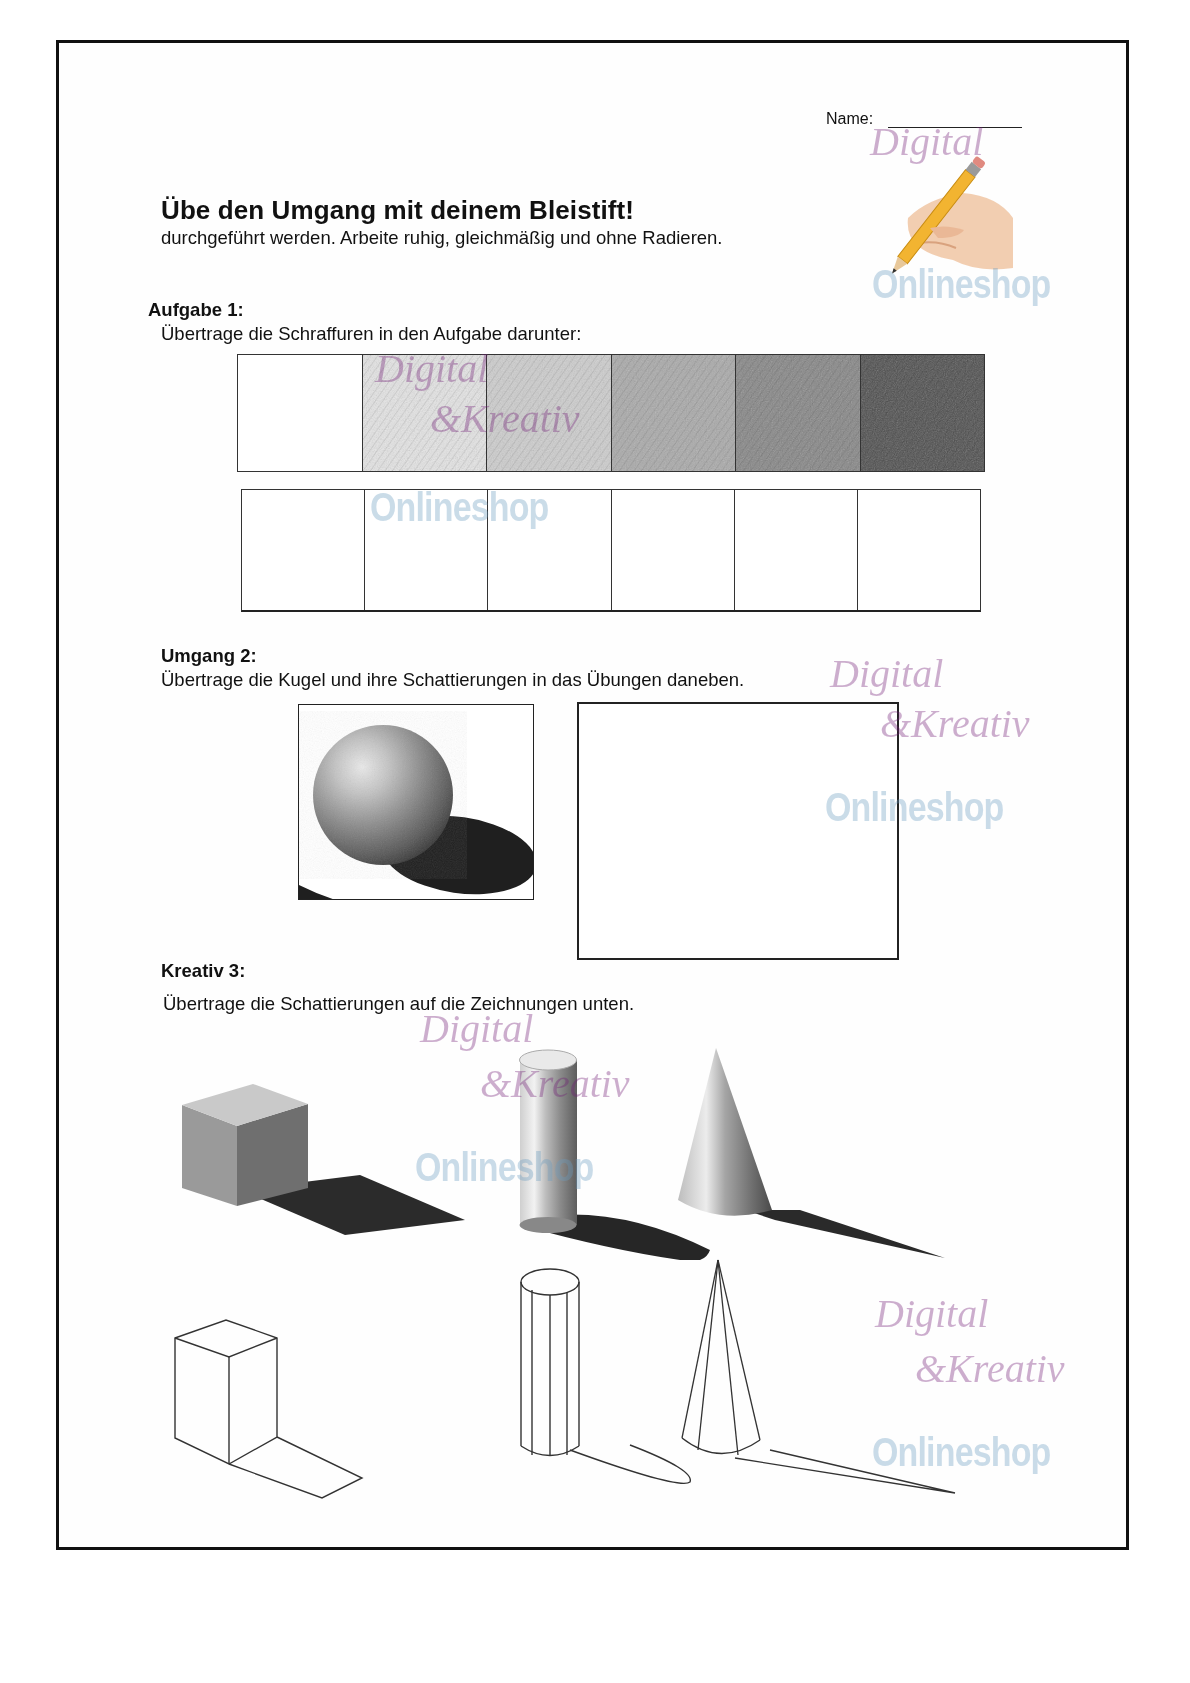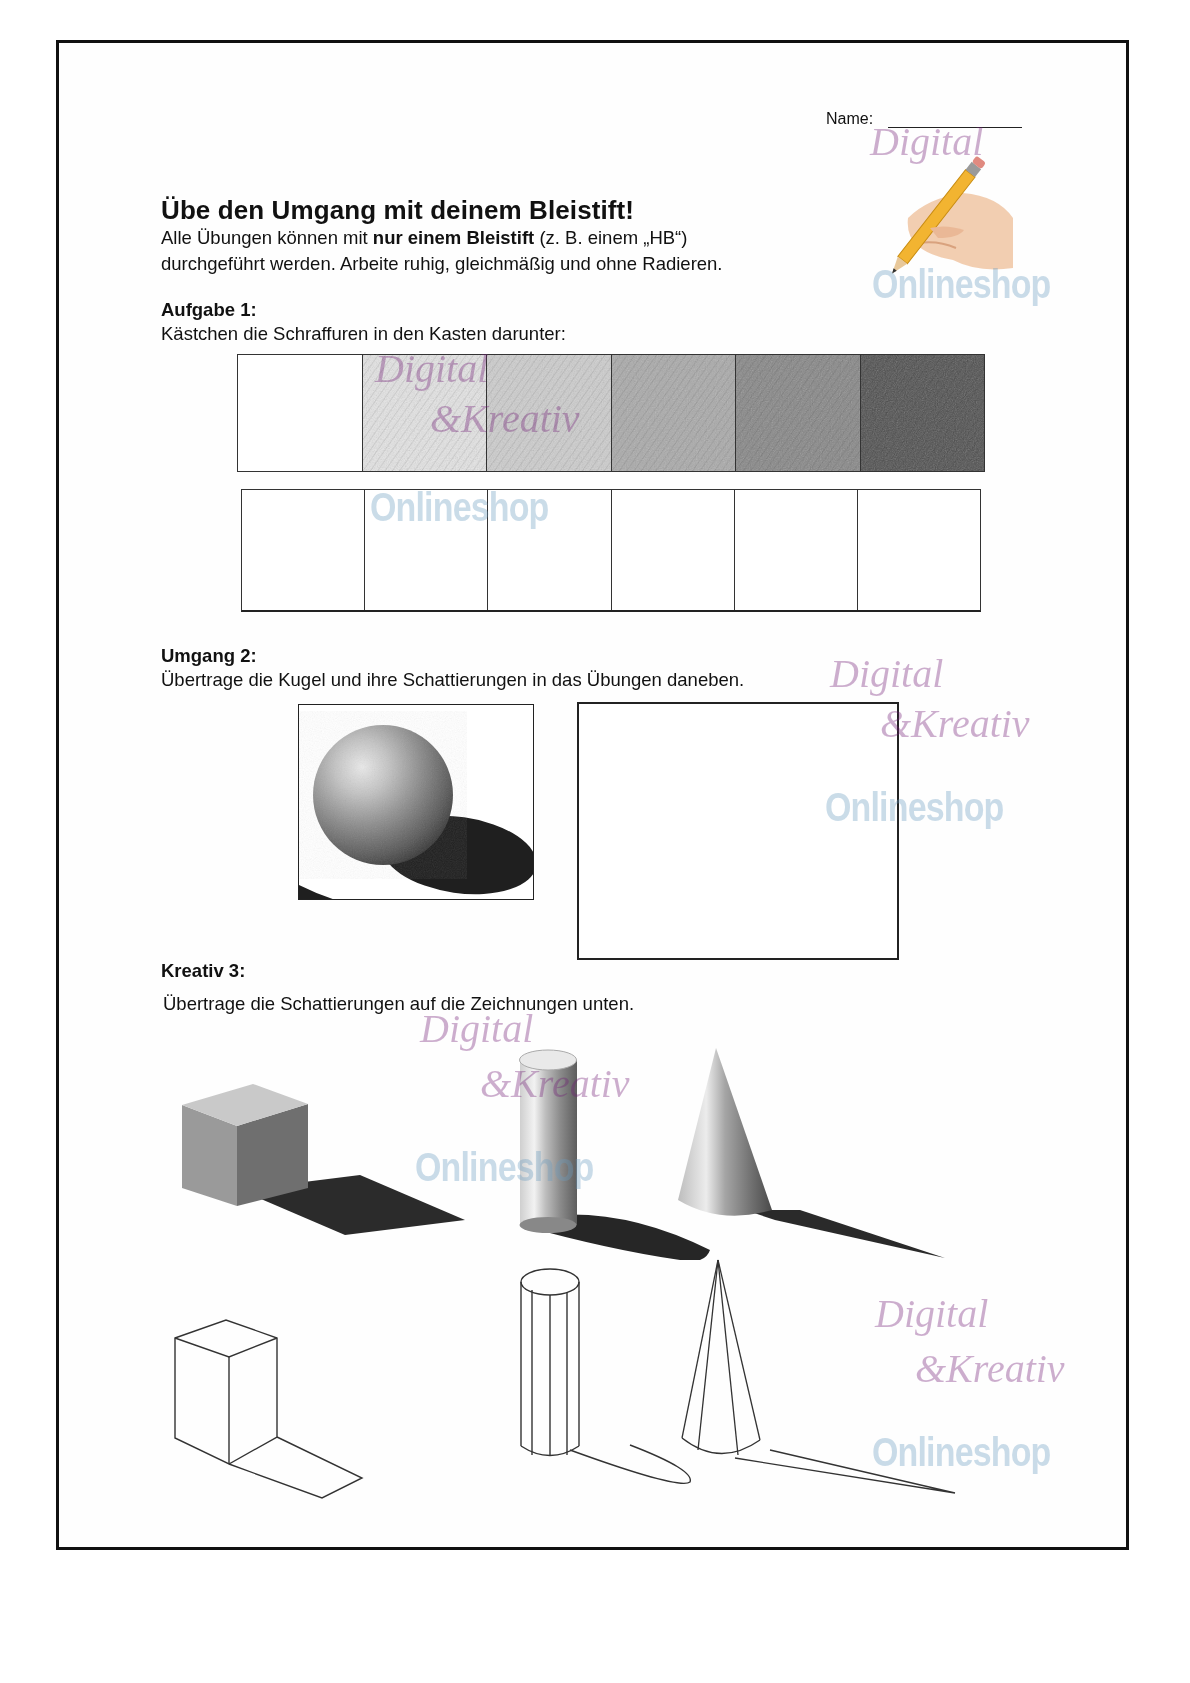--- a/index.html
+++ b/index.html
@@ -38,26 +38,25 @@
     <rect x="15" y="62" width="110" height="12" fill="#f2b431" stroke="#c98d12" stroke-width="1"></rect>
     <rect x="125" y="62" width="10" height="12" fill="#9a9a9a"></rect>
     <rect x="135" y="62" width="8" height="12" rx="3" fill="#e08a80"></rect>
     <polygon points="15,62 15,74 -2,68" fill="#e8c89a"></polygon>
     <polygon points="3,66 3,70 -2,68" fill="#333"></polygon>
   </g>
   <path d="M62 80 Q78 76 96 82 Q90 90 70 90 Z" fill="#eab896"></path>
 </svg>
 
 <div class="abs intro">
-  <div><span>Alle Übungen können mit </span><b>nur einem Bleistift</b><span> (z. B. einem „HB“)</span></div>
   <div>durchgeführt werden. Arbeite ruhig, gleichmäßig und ohne Radieren.</div>
 </div>
 
-<div class="abs task-h" style="left:161px;top:299px">Aufgabe 1:</div>
-<div class="abs task-t" style="left:161px;top:323px">Kästchen die Schraffuren in den Kasten darunter:</div>
+<div class="abs task-h" style="left:148px;top:299px">Aufgabe 1:</div>
+<div class="abs task-t" style="left:161px;top:323px">Übertrage die Schraffuren in den Aufgabe darunter:</div>
 
 <svg width="0" height="0" style="position:absolute">
   <defs>
     <filter id="grain">
         <feTurbulence type="fractalNoise" baseFrequency="0.9" numOctaves="2" seed="3"></feTurbulence>
         <feColorMatrix type="saturate" values="0"></feColorMatrix>
         <feComponentTransfer>
           <feFuncA type="linear" slope="0.35"></feFuncA>
         </feComponentTransfer>
       </filter>

